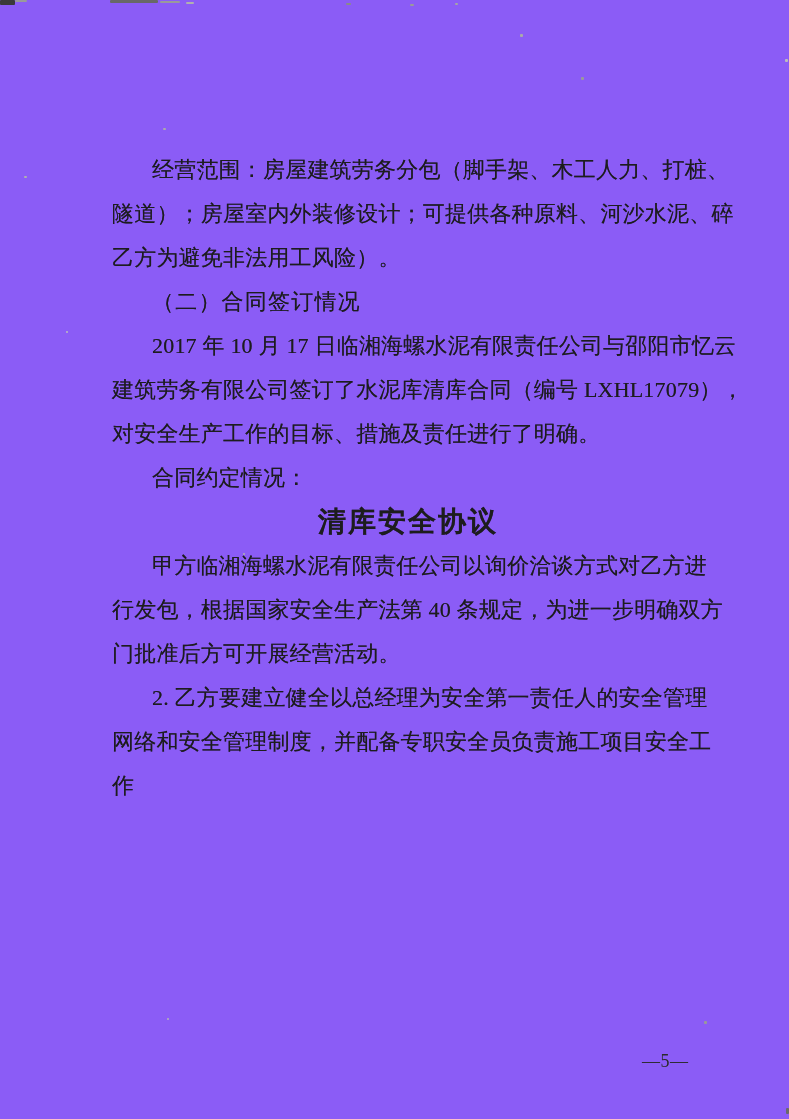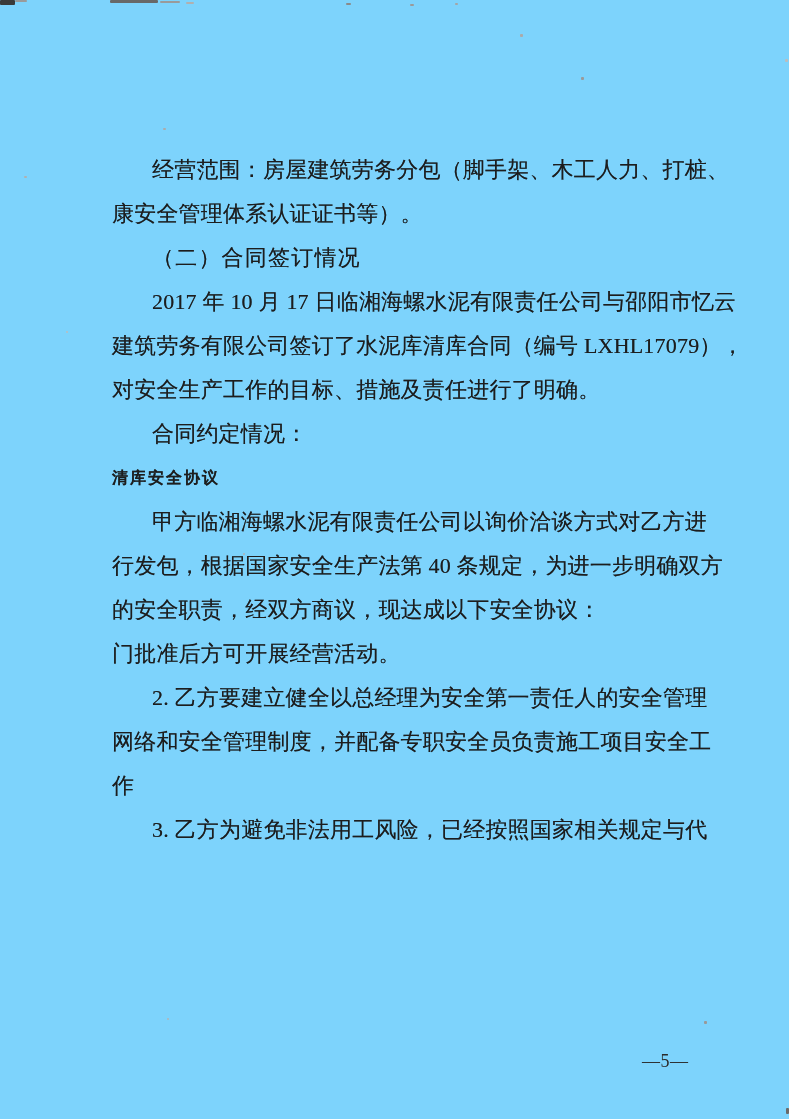--- a/index.html
+++ b/index.html
@@ -30,43 +30,44 @@
     
     text-shadow: 0 0 0.4px rgba(0,0,0,0.55);
   }
   .line.indent { padding-left: 40px; }
   .line.heading {
     padding-left: 40px;
     font-weight: normal;
     letter-spacing: 1.2px;
   }
   .line.title {
+    text-align: center;
     font-weight: bold;
-    font-size: 16px;
+    font-size: 28px;
     letter-spacing: 2px;
   }
   .page-number {
     position: absolute;
     left: 642px;
     top: 1051px;
     font-size: 18px;
     letter-spacing: 0.5px;
     color: #2b2b2b;
     font-family: "Liberation Serif", "DejaVu Serif", serif;
   }
   .artifacts i {
     display: block;
     position: absolute;
     border-radius: 1px;
   }
 </style>
 </head>
 <body>
 
-<div class="page" style="background: #7dd3fc;">
+<div class="page" style="background: #8b5cf6;">
 
   <div class="artifacts">
     <i style="left:0;top:0;width:15px;height:5px;background:#3a3a3a"></i>
     <i style="left:15px;top:0;width:12px;height:2px;background:#9a9a9a"></i>
     <i style="left:110px;top:0;width:48px;height:3px;background:#686868"></i>
     <i style="left:160px;top:1px;width:20px;height:2px;background:#9a9a9a"></i>
     <i style="left:186px;top:2px;width:8px;height:2px;background:#b0b0b0"></i>
     <i style="left:346px;top:3px;width:5px;height:2px;background:#8a8a8a"></i>
     <i style="left:410px;top:4px;width:4px;height:2px;background:#9a9a9a"></i>
     <i style="left:455px;top:3px;width:3px;height:2px;background:#a5a5a5"></i>
@@ -77,32 +78,31 @@
     <i style="left:785px;top:59px;width:3px;height:3px;background:#bcbcbc"></i>
     <i style="left:66px;top:331px;width:2px;height:2px;background:#bcbcbc"></i>
     <i style="left:243px;top:553px;width:2px;height:2px;background:#b0b0b0"></i>
     <i style="left:704px;top:1021px;width:3px;height:3px;background:#999999"></i>
     <i style="left:167px;top:1018px;width:2px;height:2px;background:#b5b5b5"></i>
     <i style="left:786px;top:1108px;width:3px;height:6px;background:#6a6a6a"></i>
   </div>
 
   <div class="doc-body" style="color: rgb(29, 29, 29);">
       <div class="line indent">经营范围：房屋建筑劳务分包（脚手架、木工人力、打桩、</div>
-      <div class="line body">康安全管理体系认证证书等）。</div>
+      <div class="line body">隧道）；房屋室内外装修设计；可提供各种原料、河沙水泥、碎</div>
+      <div class="line body">乙方为避免非法用工风险）。</div>
       <div class="line heading">（二）合同签订情况</div>
       <div class="line indent">2017 年 10 月 17 日临湘海螺水泥有限责任公司与邵阳市忆云</div>
       <div class="line body">建筑劳务有限公司签订了水泥库清库合同（编号 LXHL17079），</div>
       <div class="line body">对安全生产工作的目标、措施及责任进行了明确。</div>
       <div class="line indent">合同约定情况：</div>
       <div class="line title">清库安全协议</div>
       <div class="line indent">甲方临湘海螺水泥有限责任公司以询价洽谈方式对乙方进</div>
       <div class="line body">行发包，根据国家安全生产法第 40 条规定，为进一步明确双方</div>
-      <div class="line body">的安全职责，经双方商议，现达成以下安全协议：</div>
       <div class="line body">门批准后方可开展经营活动。</div>
       <div class="line indent">2. 乙方要建立健全以总经理为安全第一责任人的安全管理</div>
       <div class="line body">网络和安全管理制度，并配备专职安全员负责施工项目安全工</div>
       <div class="line body">作</div>
-      <div class="line indent">3. 乙方为避免非法用工风险，已经按照国家相关规定与代</div>
     </div>
 
   <div class="page-number">—5—</div>
 
 </div>
 
 </body></html>

